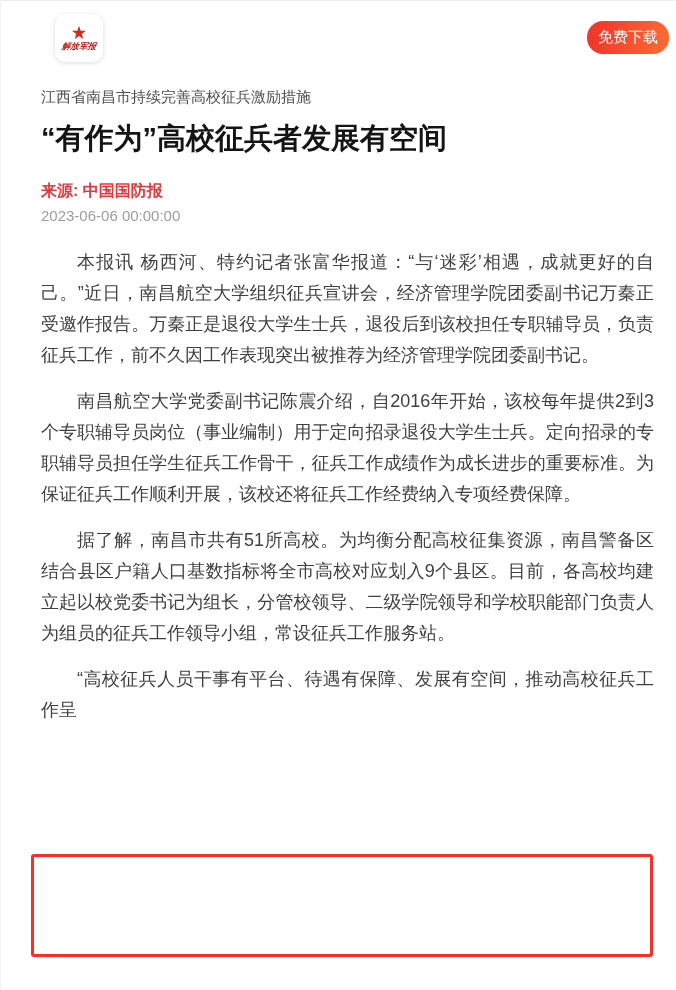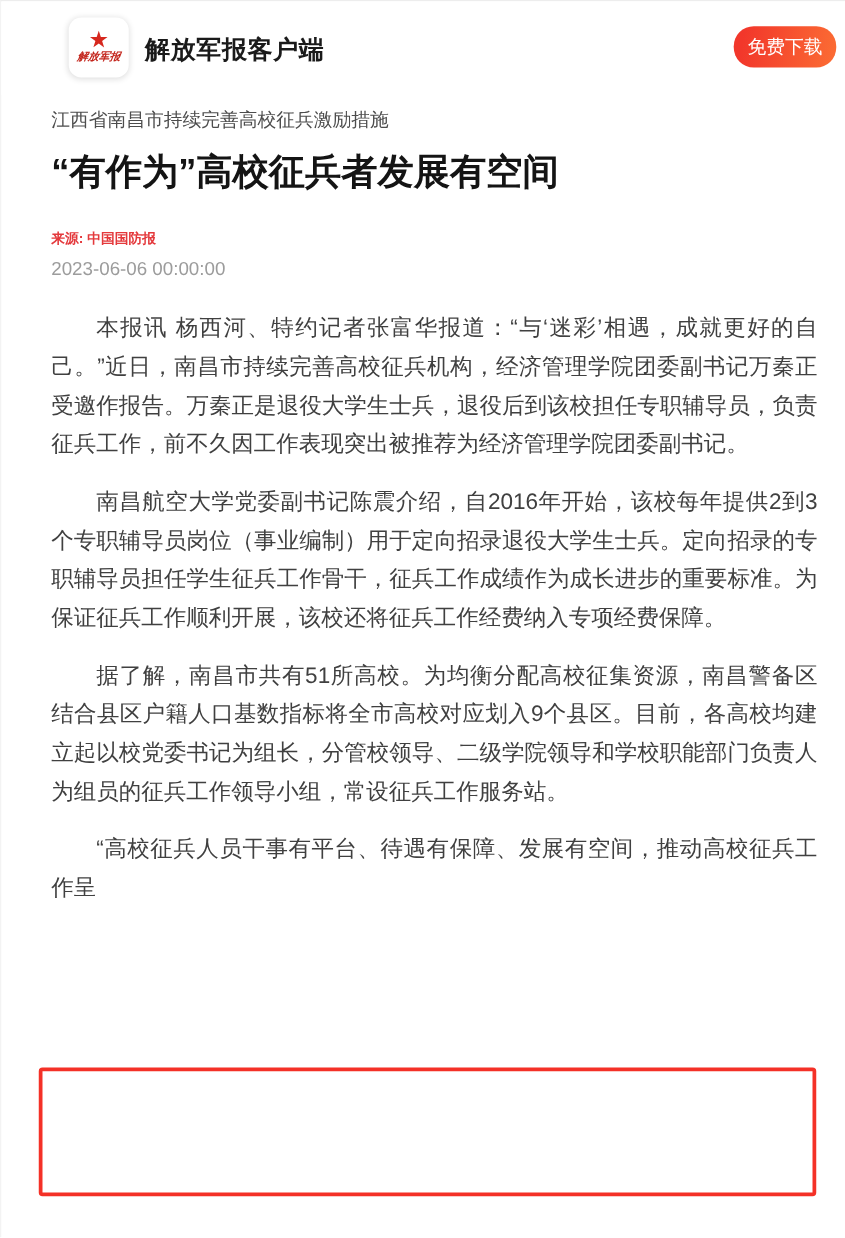--- a/index.html
+++ b/index.html
@@ -35,21 +35,21 @@
     position:absolute;right:7px;top:20px;
     width:82px;height:33px;border:none;border-radius:16px;
     color:#ffffff;font-size:15px;font-family:inherit;
     background:linear-gradient(100deg,#f2372b 10%,#fb6a33 95%);
     cursor:pointer;
   }
   
   .article{margin:0 22px 0 40px;}
   .kicker{margin:8px 0 0;font-size:15px;line-height:26px;font-weight:normal;color:#4d4d4d;}
   .title{margin:8px 0 16px;font-size:29px;line-height:40px;font-weight:bold;color:#141414;}
-  .source{margin-top:24px;font-size:11px;line-height:18px;font-weight:bold;color:#e4393c;}
+  .source{margin-top:24px;font-size:16px;line-height:18px;font-weight:bold;color:#e4393c;}
   .date{margin-top:7px;font-size:15px;line-height:18px;color:#9c9c9c;}
   .article-body{margin-top:22px;}
   .para{
     margin:0 0 15px;
     font-size:18px;line-height:31px;color:#404040;
     text-align:justify;text-indent:2em;
   }
   
   .highlight-box{
     position:absolute;left:30px;top:853px;width:616px;height:97px;
@@ -60,36 +60,35 @@
 </head>
 <body>
 
 <div class="page">
 
   <div class="header">
     <div class="logo">
       <span class="logo-star">★</span>
       <span class="logo-script">解放军报</span>
     </div>
-    <div class="app-title">解放军报客户端</div>
     <button class="download-btn">免费下载</button>
   </div>
 
   <div class="article">
     <h2 class="kicker">江西省南昌市持续完善高校征兵激励措施</h2>
     <h1 class="title">“有作为”高校征兵者发展有空间</h1>
     <div class="source">
       <span>来源:</span>
       <span>中国国防报</span>
     </div>
     <div class="date">2023-06-06 00:00:00</div>
 
     <div class="article-body">
 
-        <p class="para">本报讯 杨西河、特约记者张富华报道：“与‘迷彩’相遇，成就更好的自己。”近日，南昌市持续完善高校征兵机构，经济管理学院团委副书记万秦正受邀作报告。万秦正是退役大学生士兵，退役后到该校担任专职辅导员，负责征兵工作，前不久因工作表现突出被推荐为经济管理学院团委副书记。</p>
+        <p class="para">本报讯 杨西河、特约记者张富华报道：“与‘迷彩’相遇，成就更好的自己。”近日，南昌航空大学组织征兵宣讲会，经济管理学院团委副书记万秦正受邀作报告。万秦正是退役大学生士兵，退役后到该校担任专职辅导员，负责征兵工作，前不久因工作表现突出被推荐为经济管理学院团委副书记。</p>
 
         <p class="para">南昌航空大学党委副书记陈震介绍，自2016年开始，该校每年提供2到3个专职辅导员岗位（事业编制）用于定向招录退役大学生士兵。定向招录的专职辅导员担任学生征兵工作骨干，征兵工作成绩作为成长进步的重要标准。为保证征兵工作顺利开展，该校还将征兵工作经费纳入专项经费保障。</p>
 
 
         <p class="para">据了解，南昌市共有51所高校。为均衡分配高校征集资源，南昌警备区结合县区户籍人口基数指标将全市高校对应划入9个县区。目前，各高校均建立起以校党委书记为组长，分管校领导、二级学院领导和学校职能部门负责人为组员的征兵工作领导小组，常设征兵工作服务站。</p>
 
 
         <p class="para">“高校征兵人员干事有平台、待遇有保障、发展有空间，推动高校征兵工作呈</p>
       </div>
   </div>

